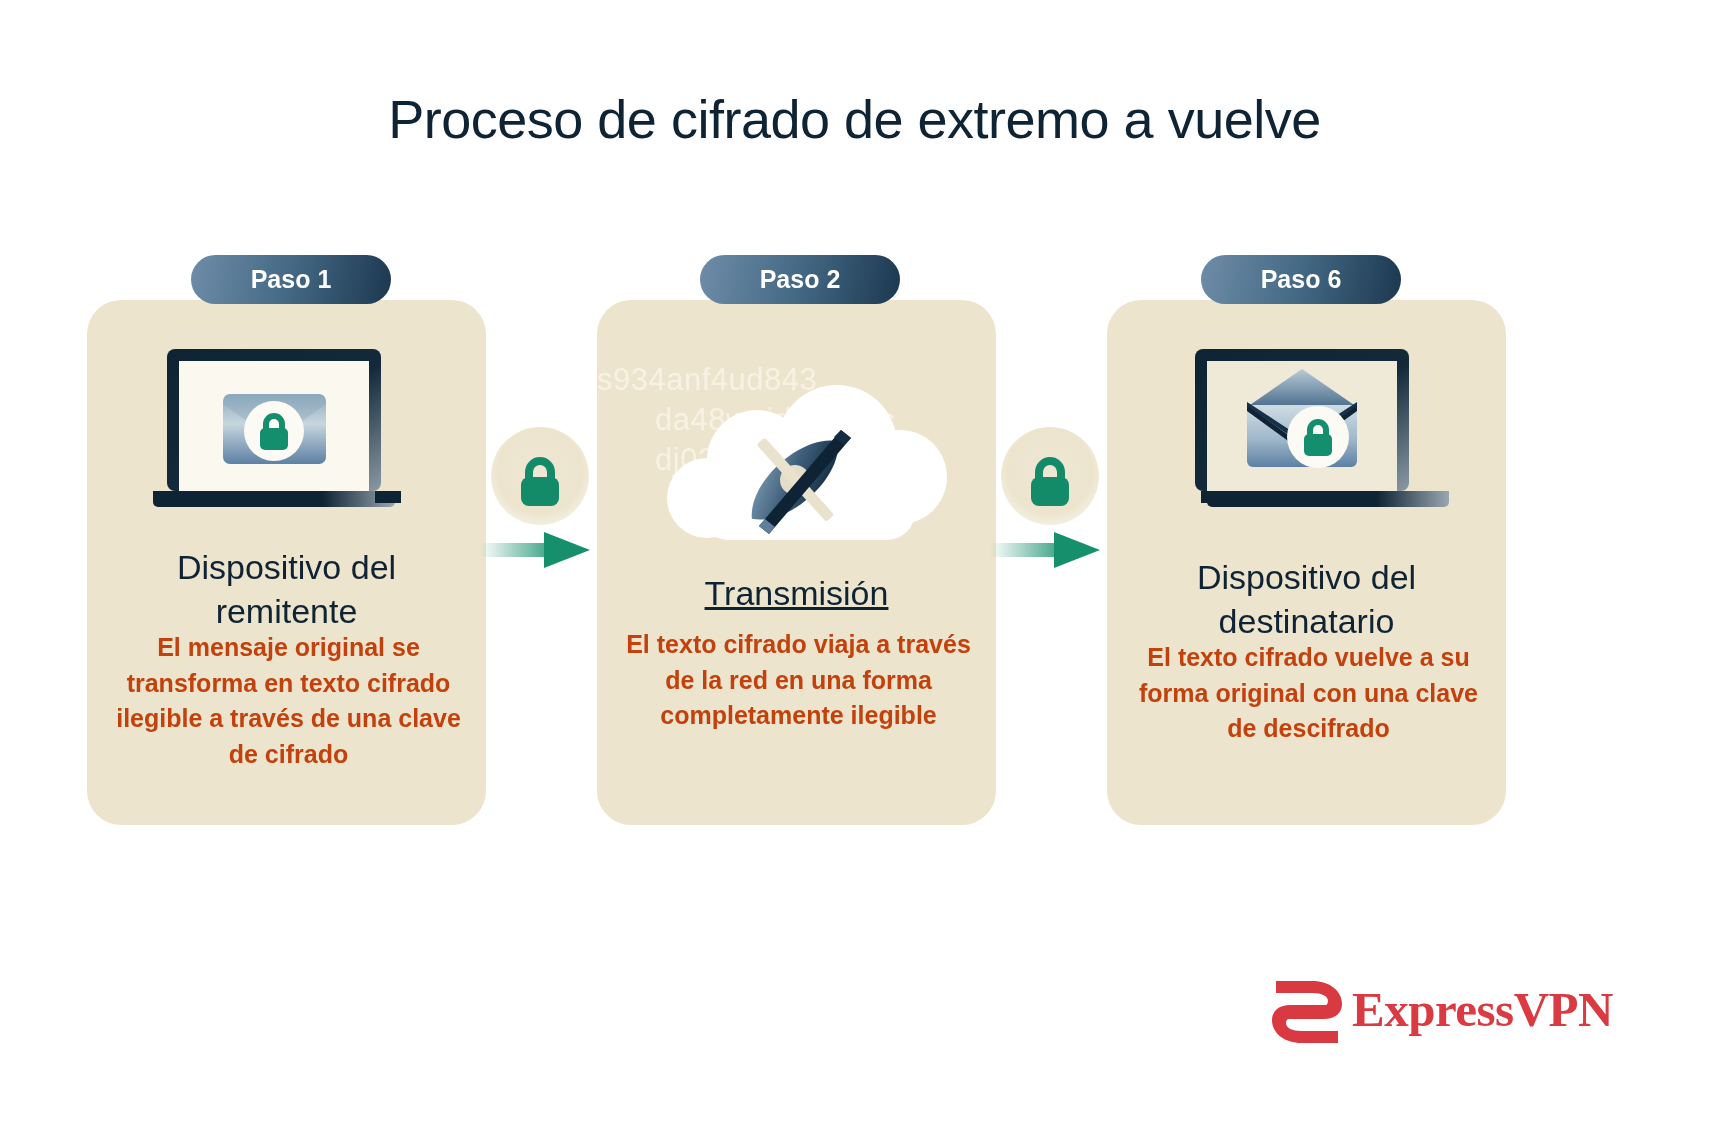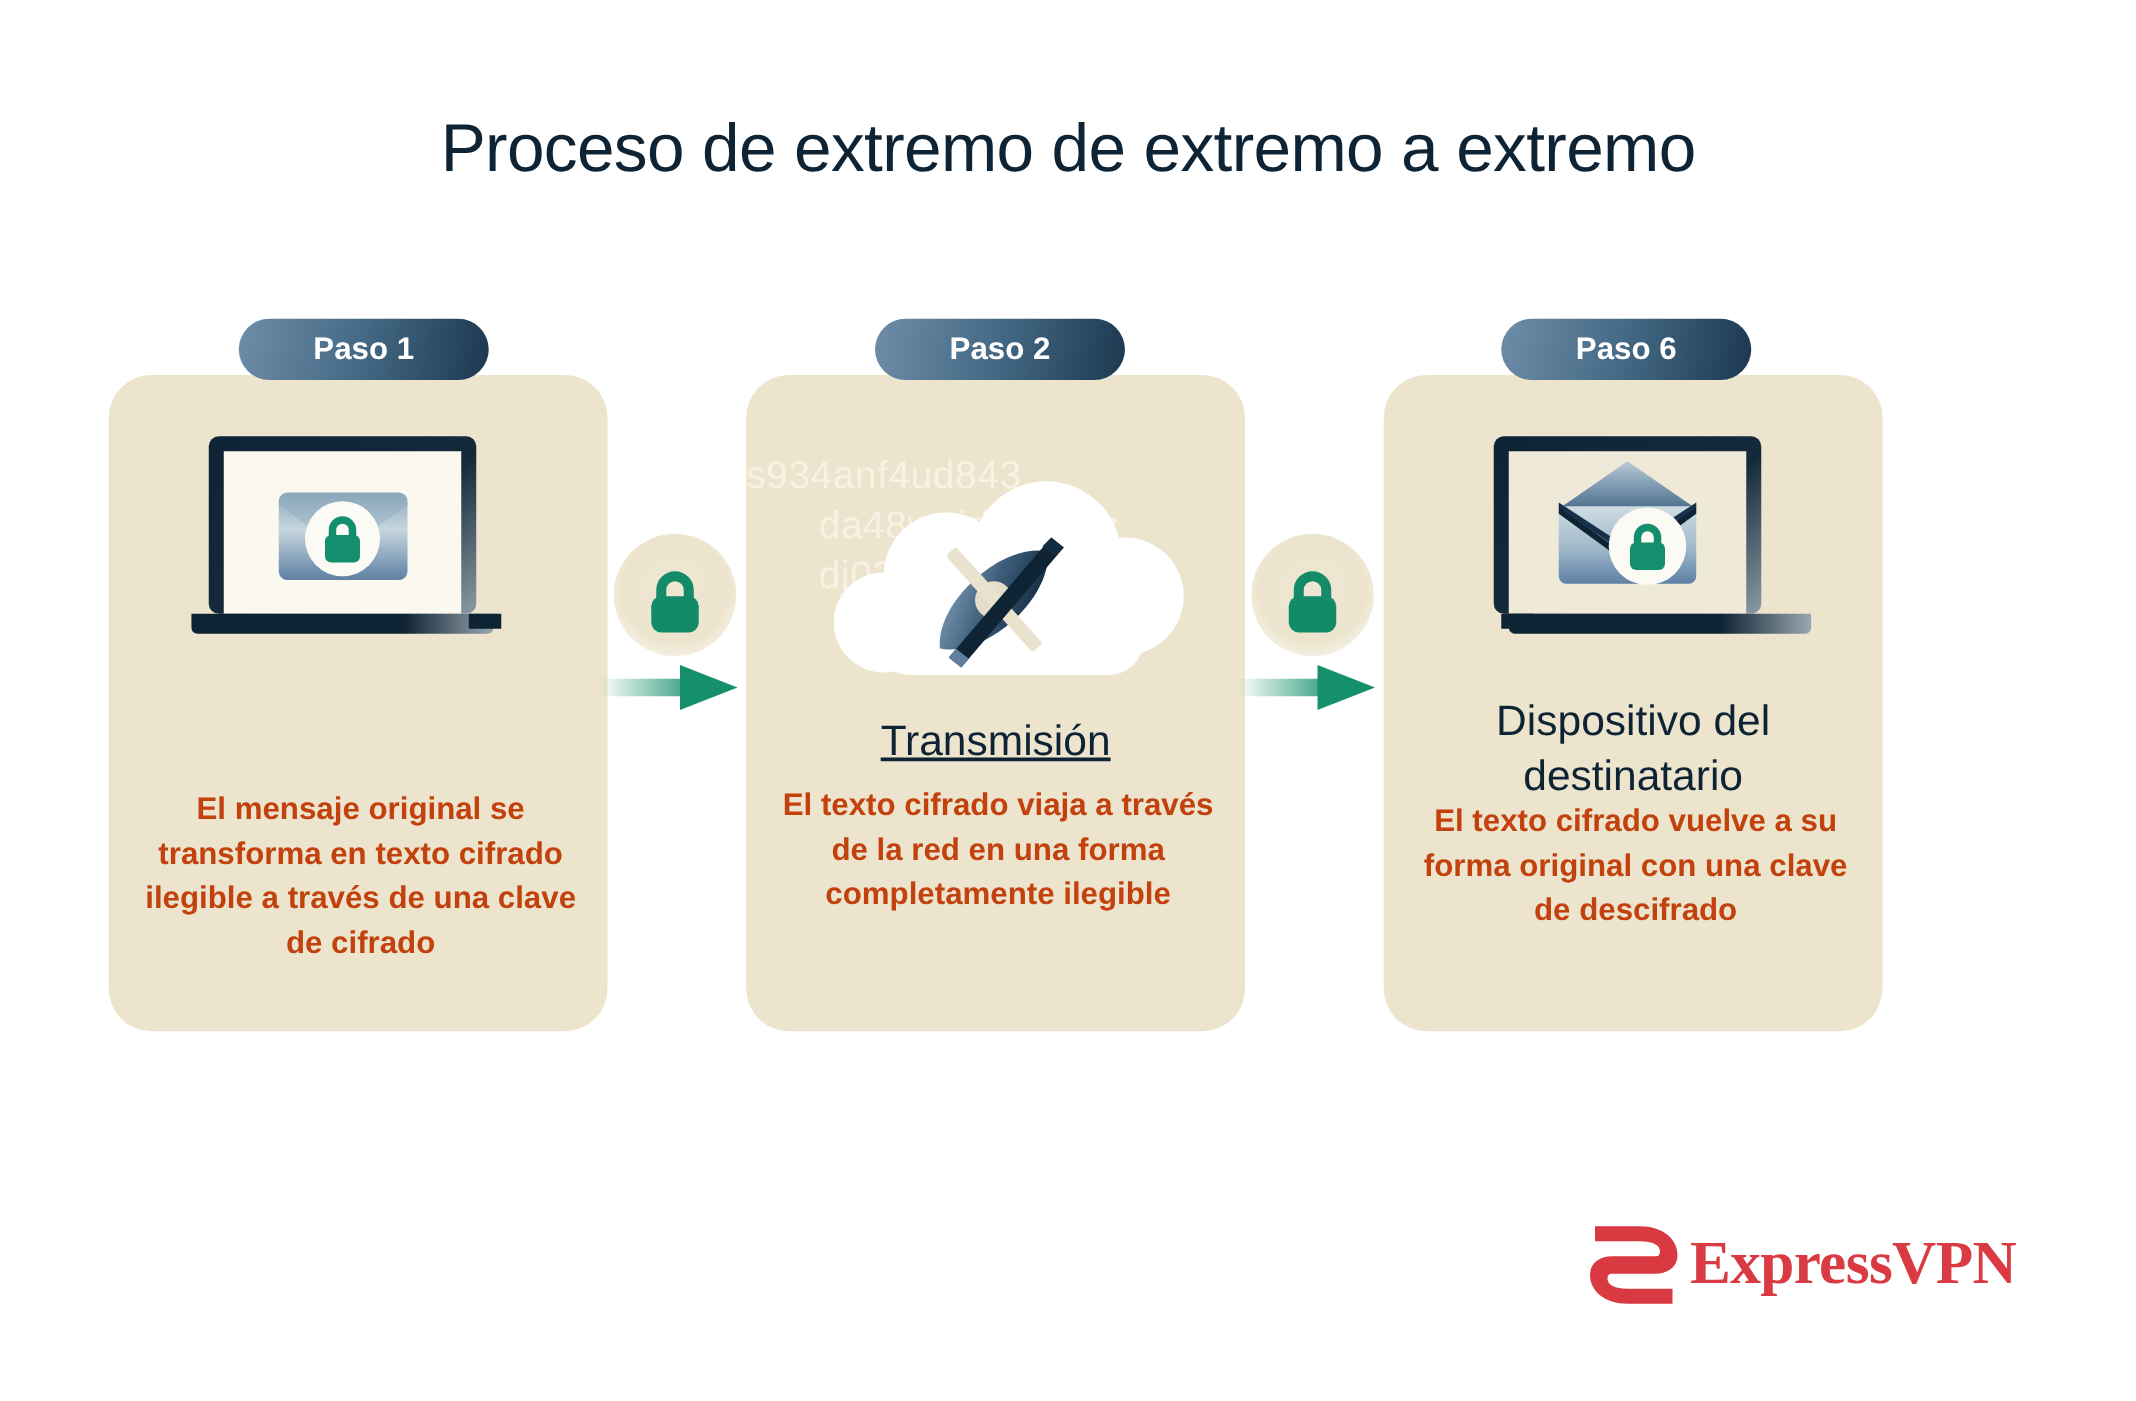--- a/index.html
+++ b/index.html
@@ -161,21 +161,21 @@
     font-family: "Liberation Serif", serif;
     font-size: 49px;
     font-weight: bold;
     color: #da3a41;
     letter-spacing: -0.5px;
   }
 </style>
 </head>
 <body>
 
-<div class="page-title">Proceso de extremo de extremo a extremo</div>
+<div class="page-title">Proceso de cifrado de extremo a vuelve</div>
 
 <div class="flow">
 
   <div class="step step-1">
 
     <svg class="art" style="left:66px; top:45px;" width="268" height="190" viewBox="0 0 268 190">
       <defs>
         <linearGradient id="screenG" x1="0" y1="0" x2="1" y2="1">
           <stop offset="0%" stop-color="#0e2334"></stop>
           <stop offset="55%" stop-color="#14293a"></stop>
@@ -207,20 +207,21 @@
 
       <circle cx="121" cy="86" r="30" fill="#fbfaf4"></circle>
 
       <path d="M110 79 a11 11 0 0 1 22 0 v6 h-6 v-6 a5 5 0 0 0 -10 0 v6 h-6 z" fill="#148f6e"></path>
       <rect x="107" y="83" width="28" height="22" rx="5" fill="#148f6e"></rect>
 
       <path d="M0 146 L242 146 L242 157 a5 5 0 0 1 -5 5 L5 162 a5 5 0 0 1 -5 -5 Z" fill="url(#baseG1)"></path>
       <rect x="222" y="146" width="26" height="12" fill="#0e2334"></rect>
     </svg>
 
+    <div class="card-head" style="top:246px;">Dispositivo del remitente</div>
     <div class="card-body" style="top:330px;">El mensaje original se transforma en texto cifrado ilegible a través de una clave de cifrado</div>
   </div>
 
   <div class="step step-2">
 
     <div class="cipher">
       <div>s934anf4ud843</div>
       <div>da48waid  4j32hc</div>
       <div>dj02      43h</div>
     </div>

